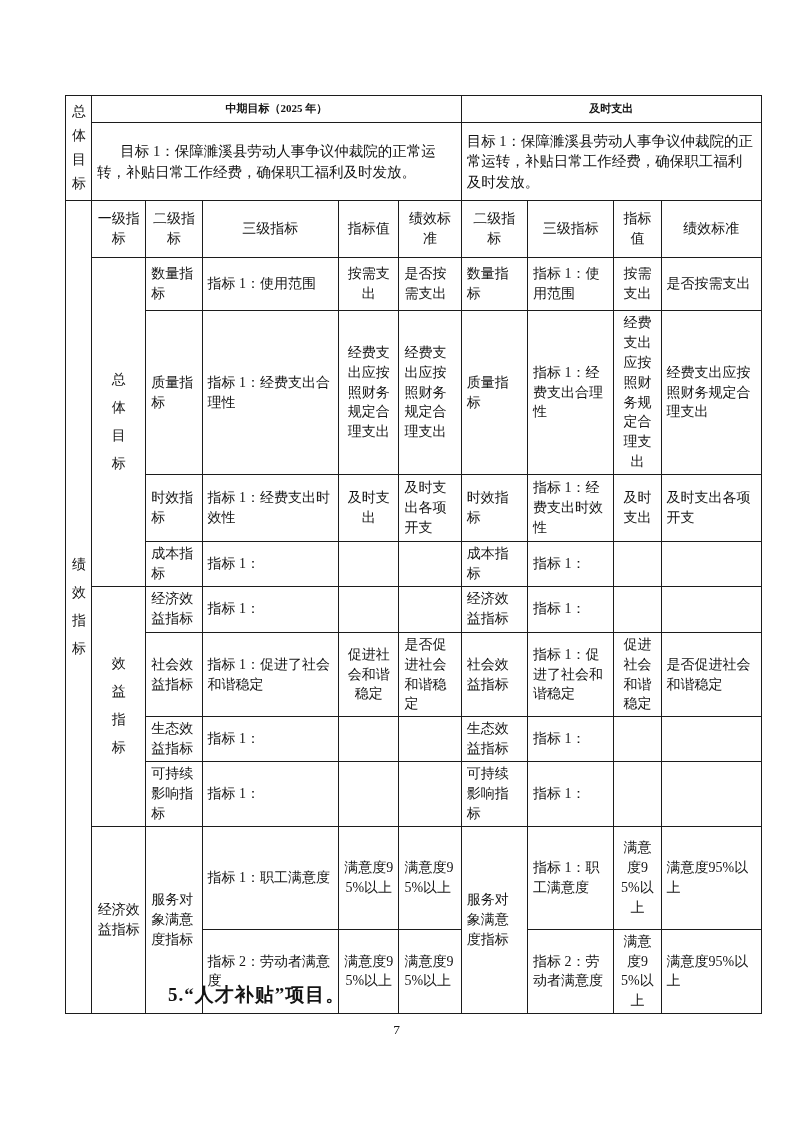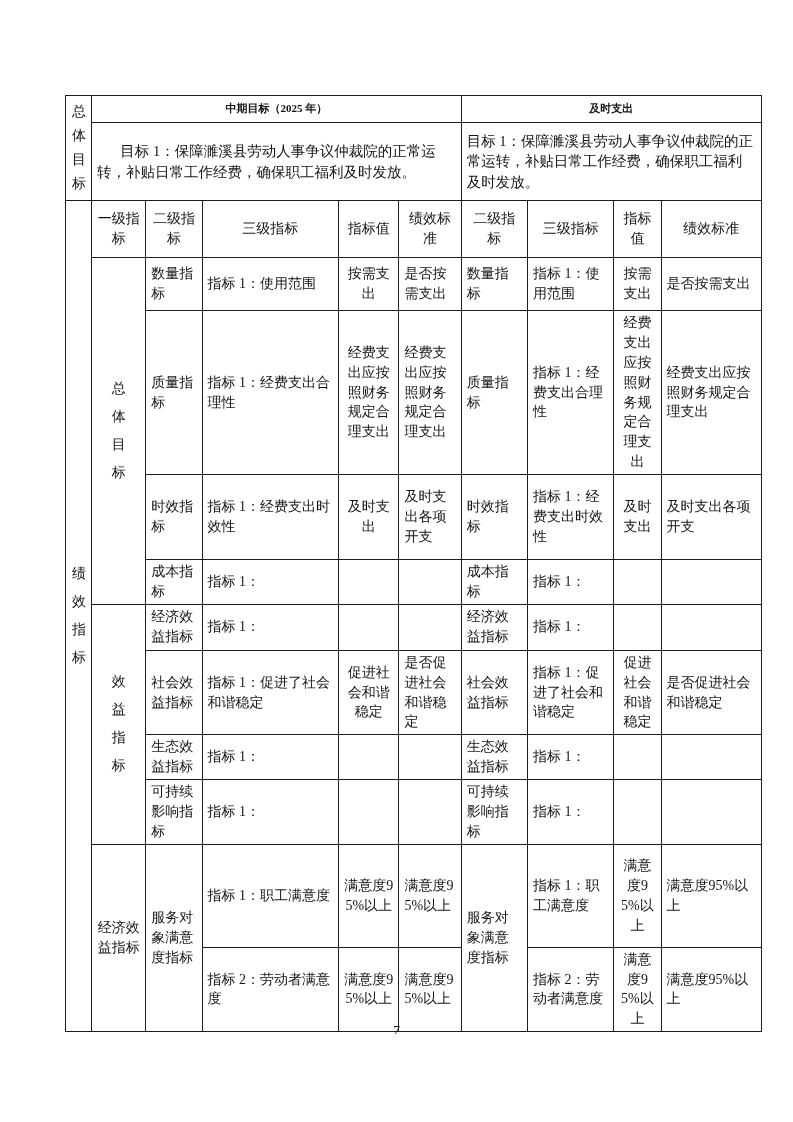--- a/index.html
+++ b/index.html
@@ -34,21 +34,21 @@
   col.c6{width:66px}
   col.c7{width:86px}
   col.c8{width:47px}
   col.c9{width:100px}
 
   tr.r1{height:27px}
   tr.r2{height:78px}
   tr.r3{height:57px}
   tr.r4{height:53px}
   tr.r5{height:155px}
-  tr.r6{height:85px}
+  tr.r6{height:67px}
   tr.r7{height:40px}
   tr.r8{height:46px}
   tr.r9{height:84px}
   tr.r10{height:40px}
   tr.r11{height:60px}
   tr.r12{height:103px}
   tr.r13{height:67px}
 
   .hdr{text-align:center;font-weight:bold;font-size:11px;}
   .ch{text-align:center;}
@@ -224,15 +224,16 @@
           <td class="l3">指标 2：劳动者满意度</td>
           <td class="val">满意度95%以上</td>
           <td class="std">满意度95%以上</td>
           <td class="l3">指标 2：劳动者满意度</td>
           <td class="val">满意度95%以上</td>
           <td class="std">满意度95%以上</td>
         </tr>
       </tbody>
   </table>
 
+  <div class="heading">5.“人才补贴”项目。</div>
   <div class="pageno">7</div>
 
 </div>
 
 </body></html>

